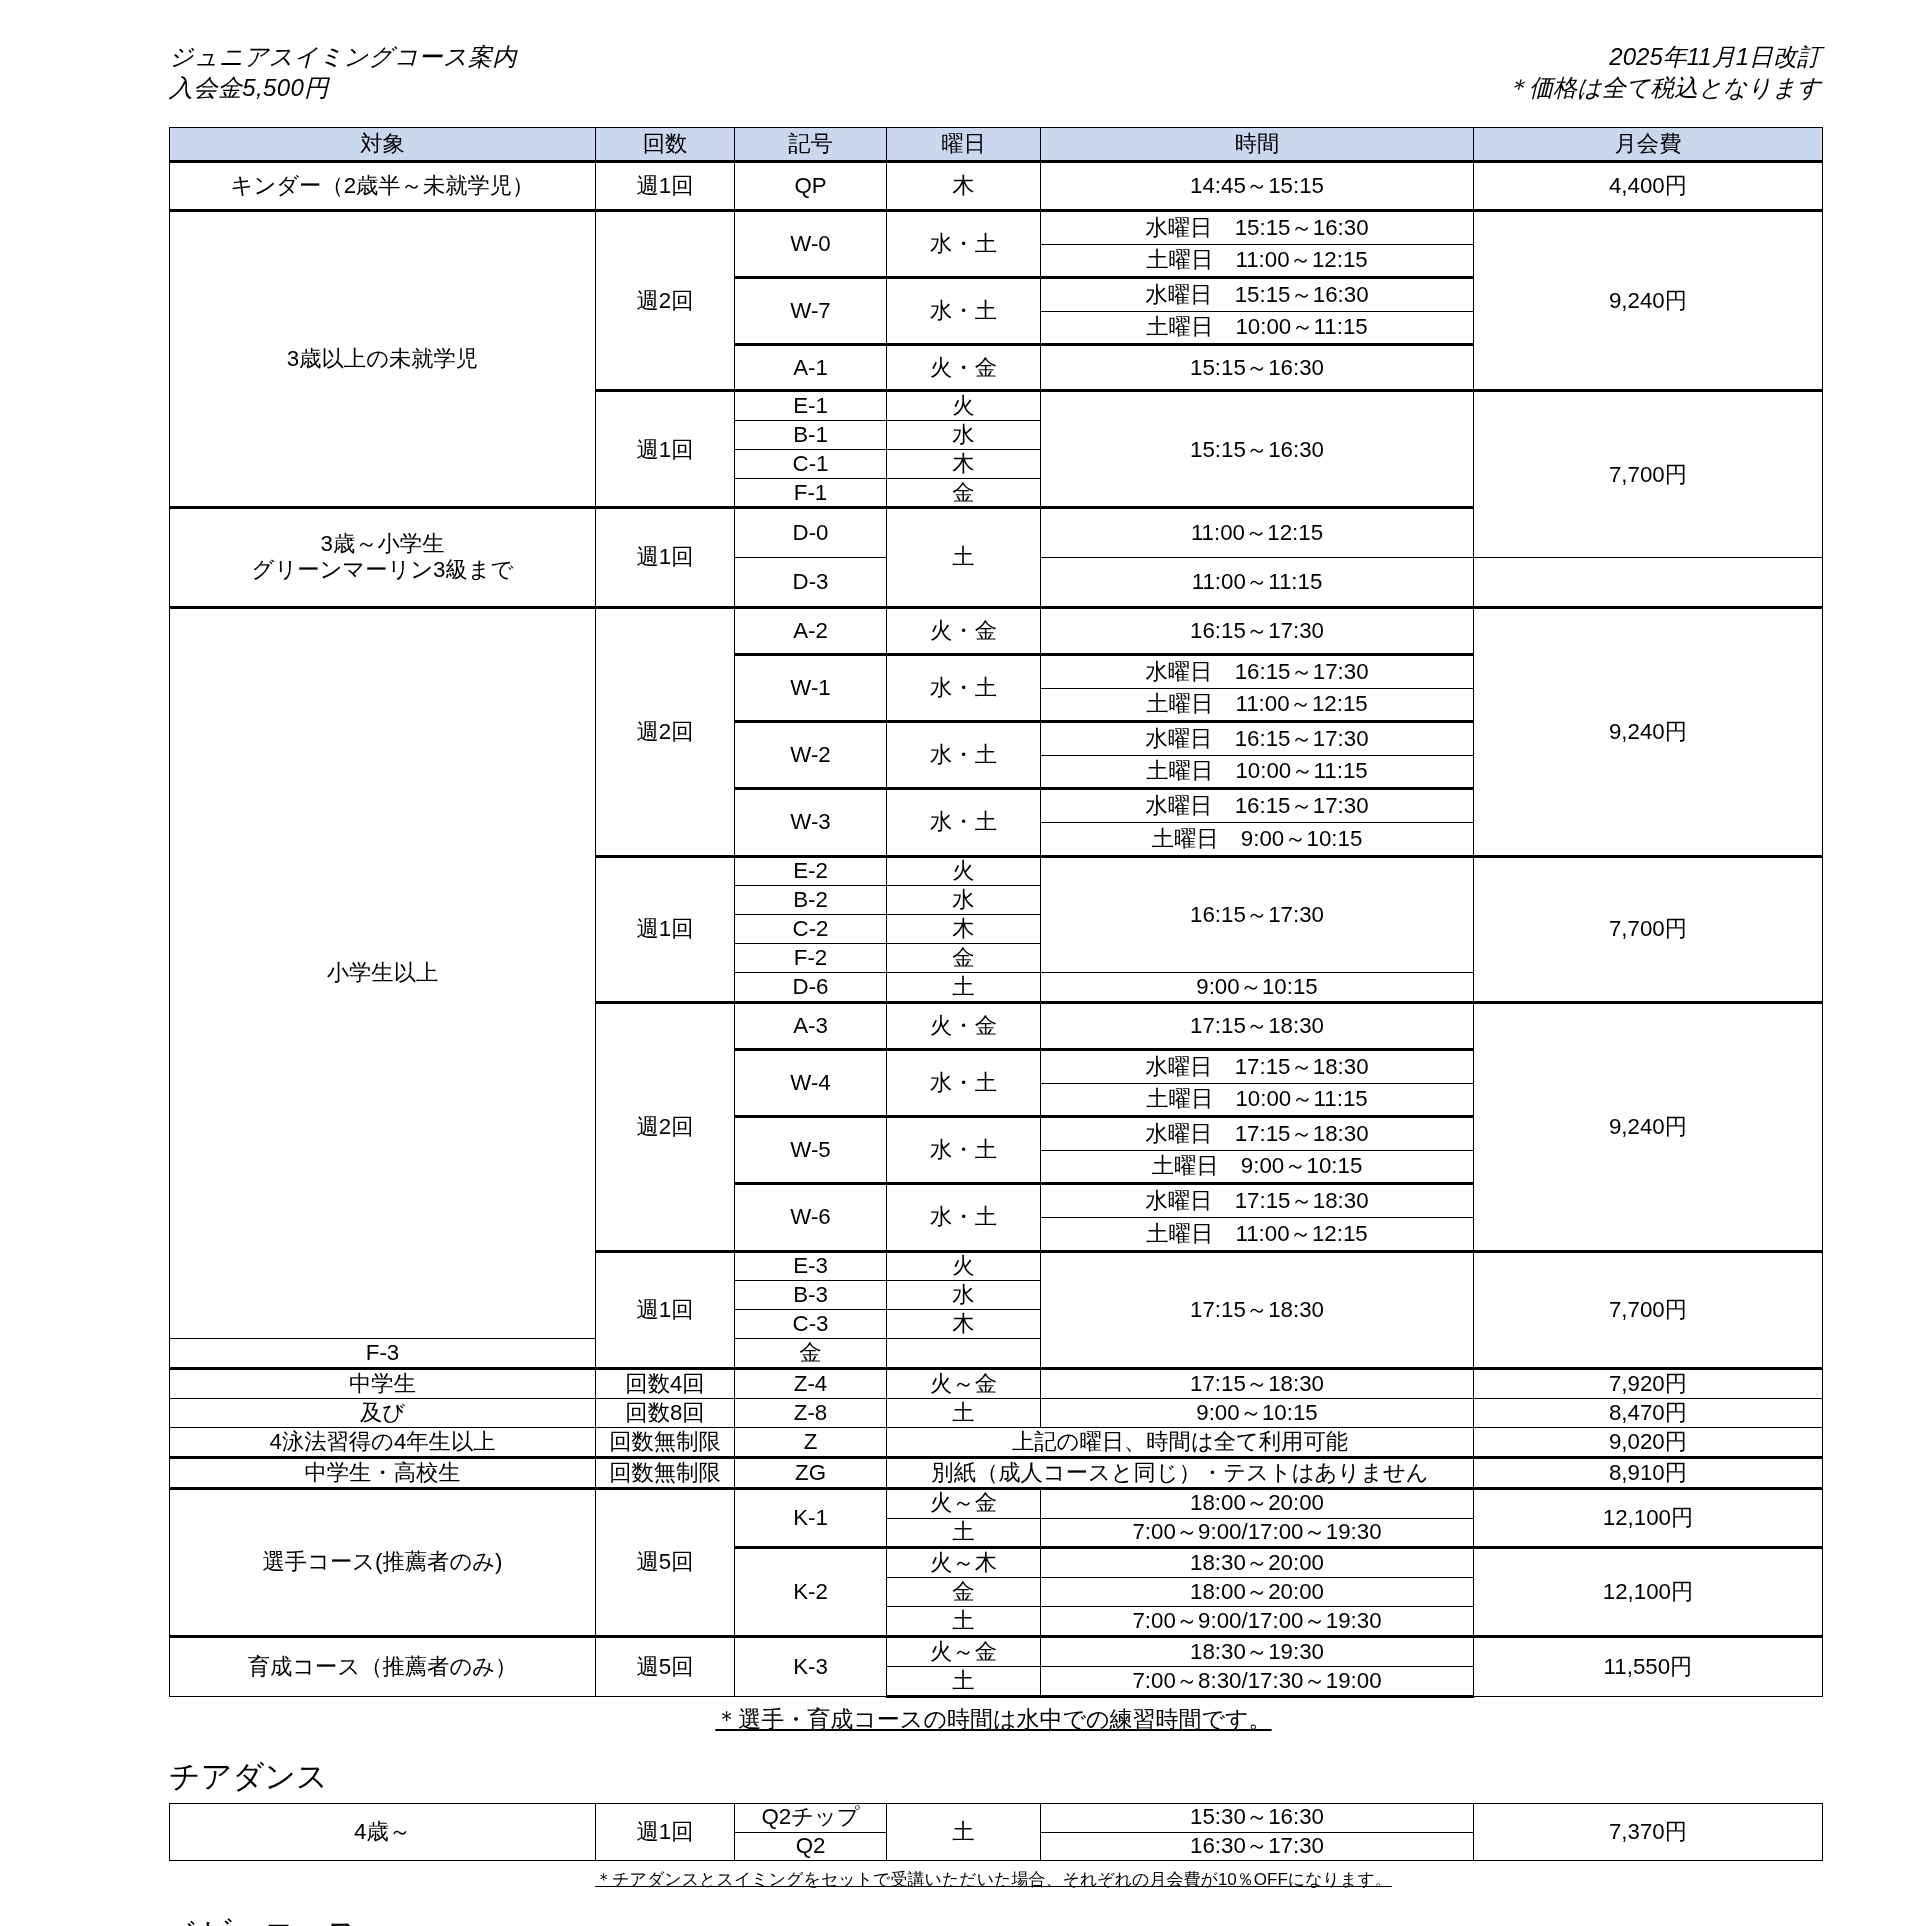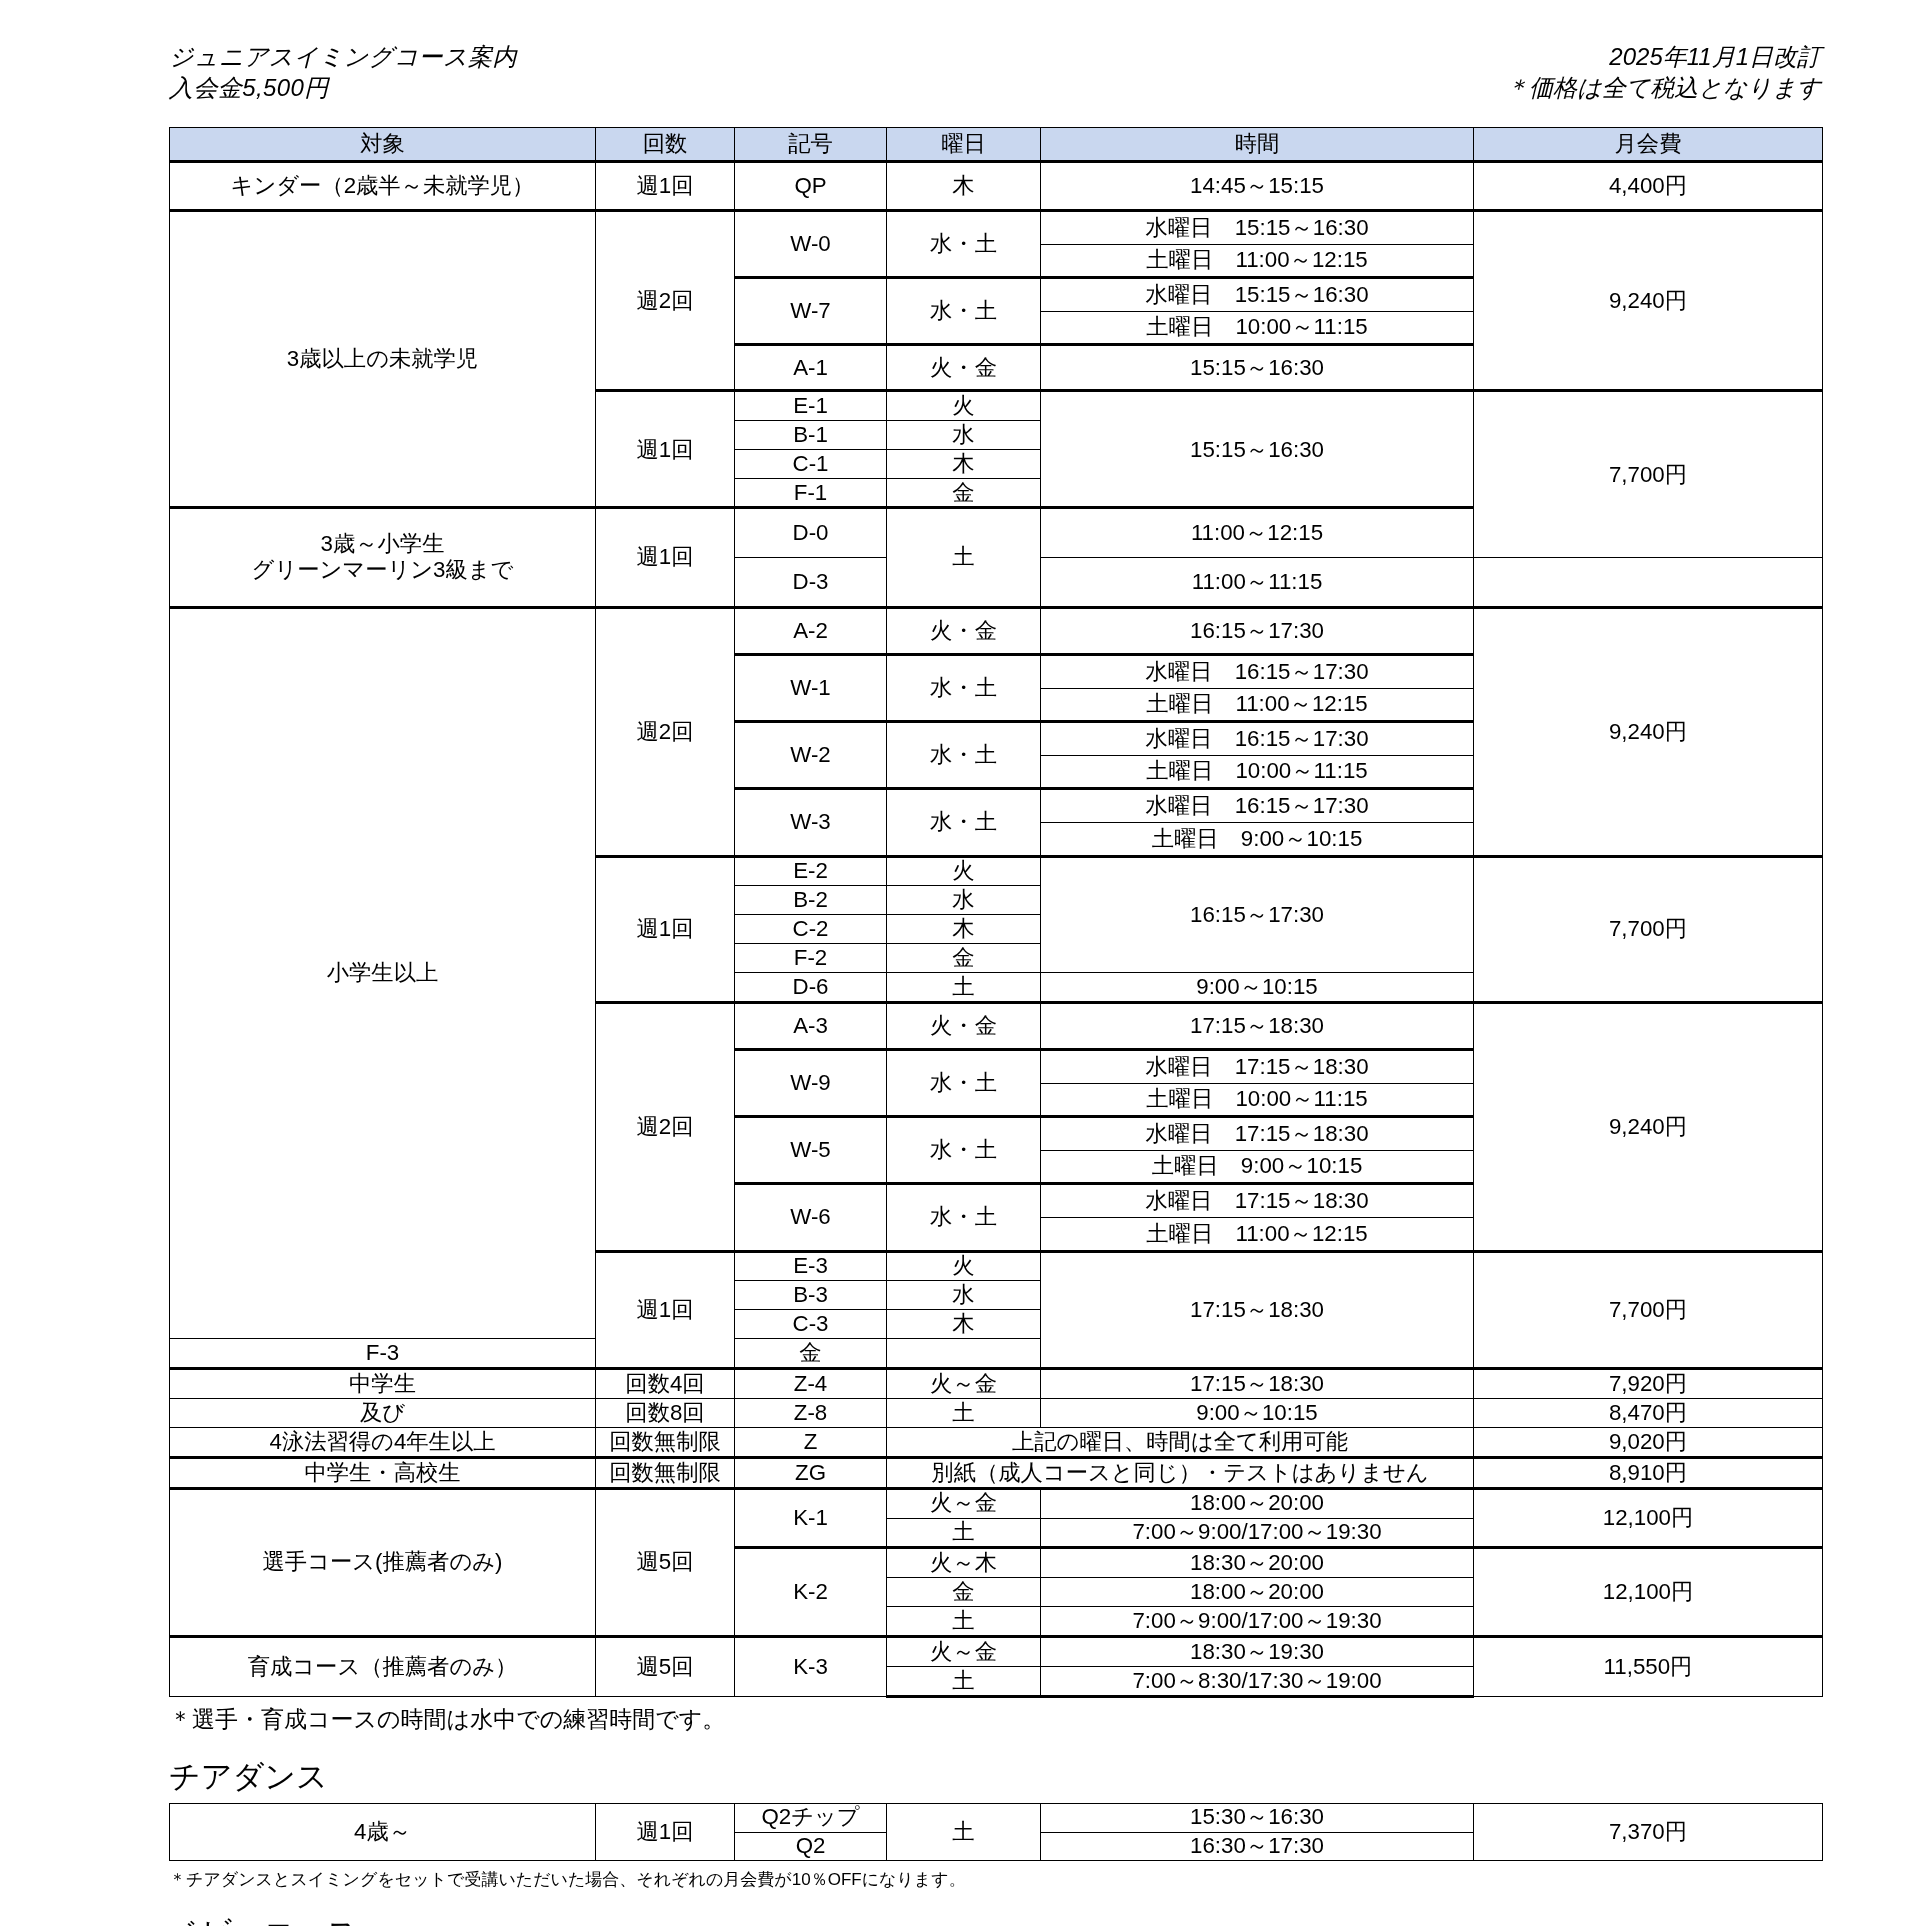--- a/index.html
+++ b/index.html
@@ -68,24 +68,25 @@
   }
 
   
   .sec-label{
     font-size:31px;
     margin:21px 0 4.6px 0;
     white-space:nowrap;
   }
   .note{
     font-size:23px;
-    text-align:left;
+    text-align:center;
     margin:6.2px 0 0 0;
     padding-right:3.1px;
     white-space:nowrap;
+    text-decoration:underline;
   }
   .note-wide{font-size:17px;}
 </style>
 </head>
 <body>
 
 <div class="page">
 
   <div class="hdr">
     <div class="hdr-l">
@@ -251,21 +252,21 @@
       </tr>
 
       <tr style="height:47px">
         <td class="thick-top" rowspan="7">週2回</td>
         <td class="thick-top">A-3</td>
         <td class="thick-top">火・金</td>
         <td class="thick-top">17:15～18:30</td>
         <td class="thick-top" rowspan="7">9,240円</td>
       </tr>
       <tr style="height:28px">
-        <td class="thick-top" rowspan="2">W-9</td>
+        <td class="thick-top" rowspan="2">W-4</td>
         <td class="thick-top" rowspan="2">水・土</td>
         <td class="thick-top sub-time">水曜日　17:15～18:30</td>
       </tr>
       <tr style="height:28px">
         <td class="sub-time">土曜日　10:00～11:15</td>
       </tr>
       <tr style="height:28px">
         <td class="thick-top" rowspan="2">W-5</td>
         <td class="thick-top" rowspan="2">水・土</td>
         <td class="thick-top sub-time">水曜日　17:15～18:30</td>

